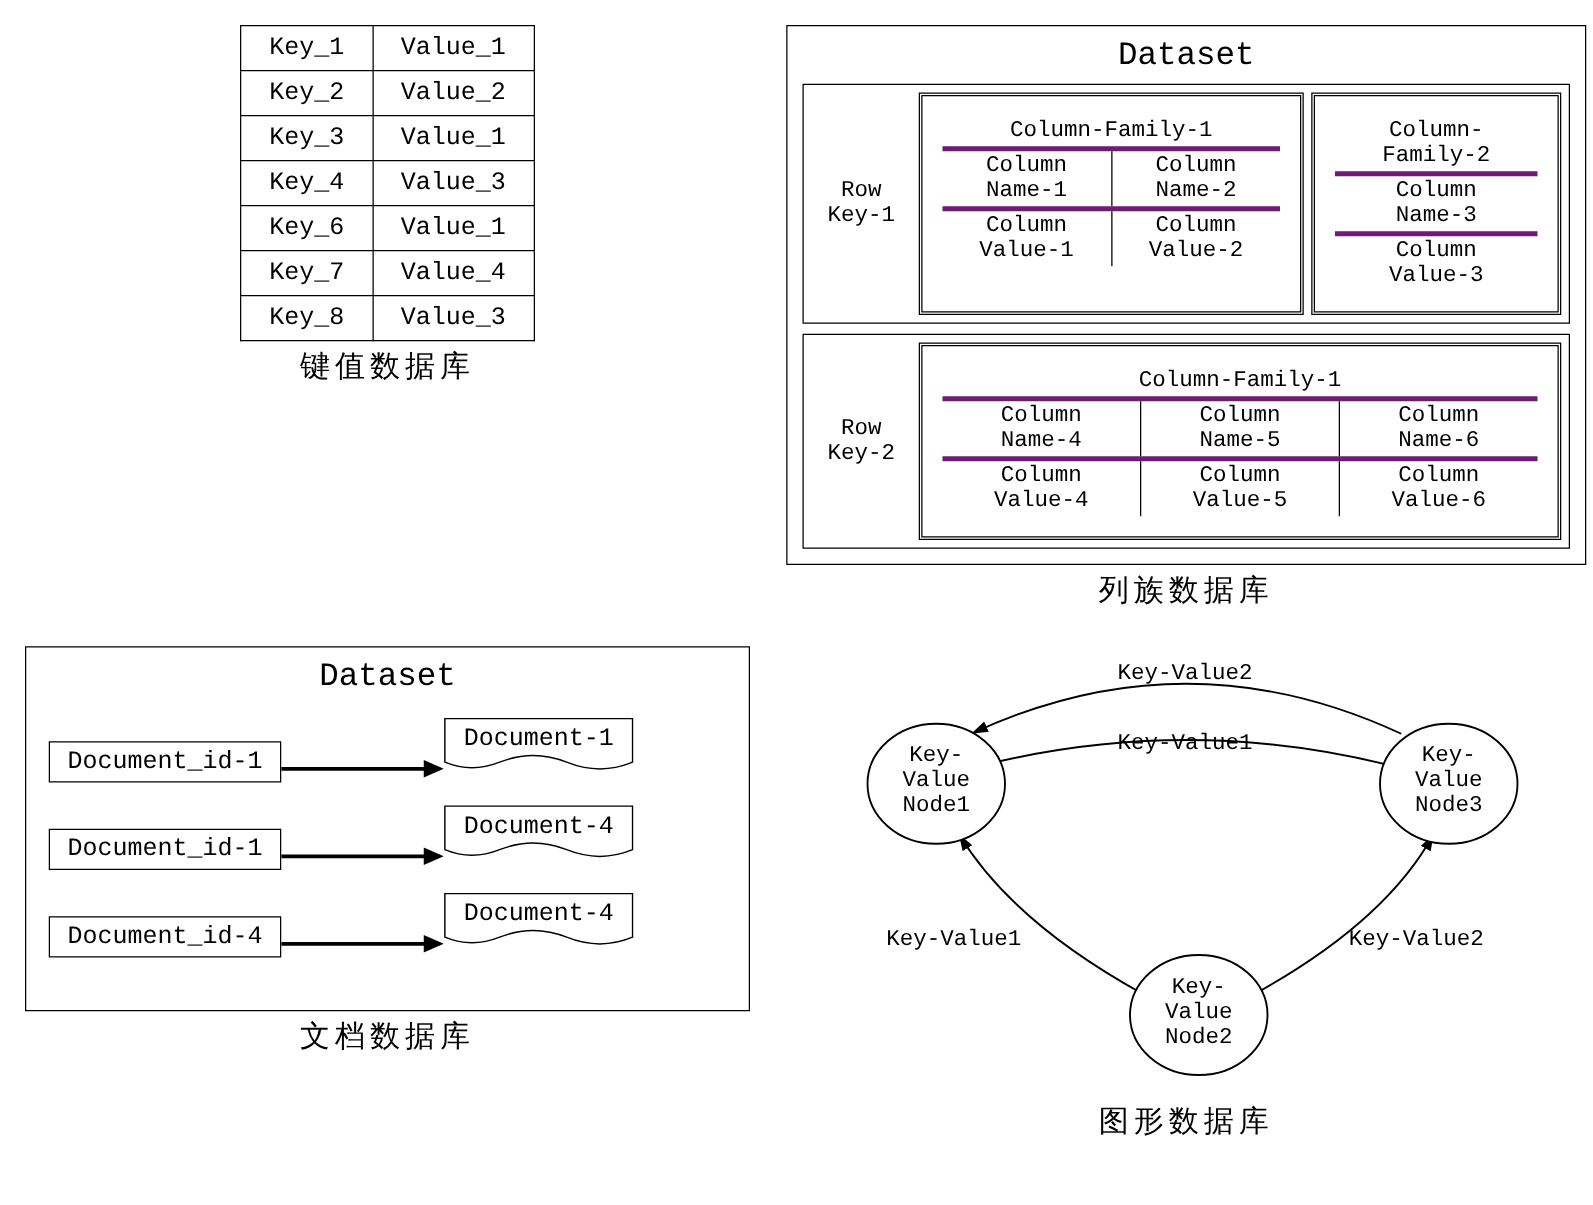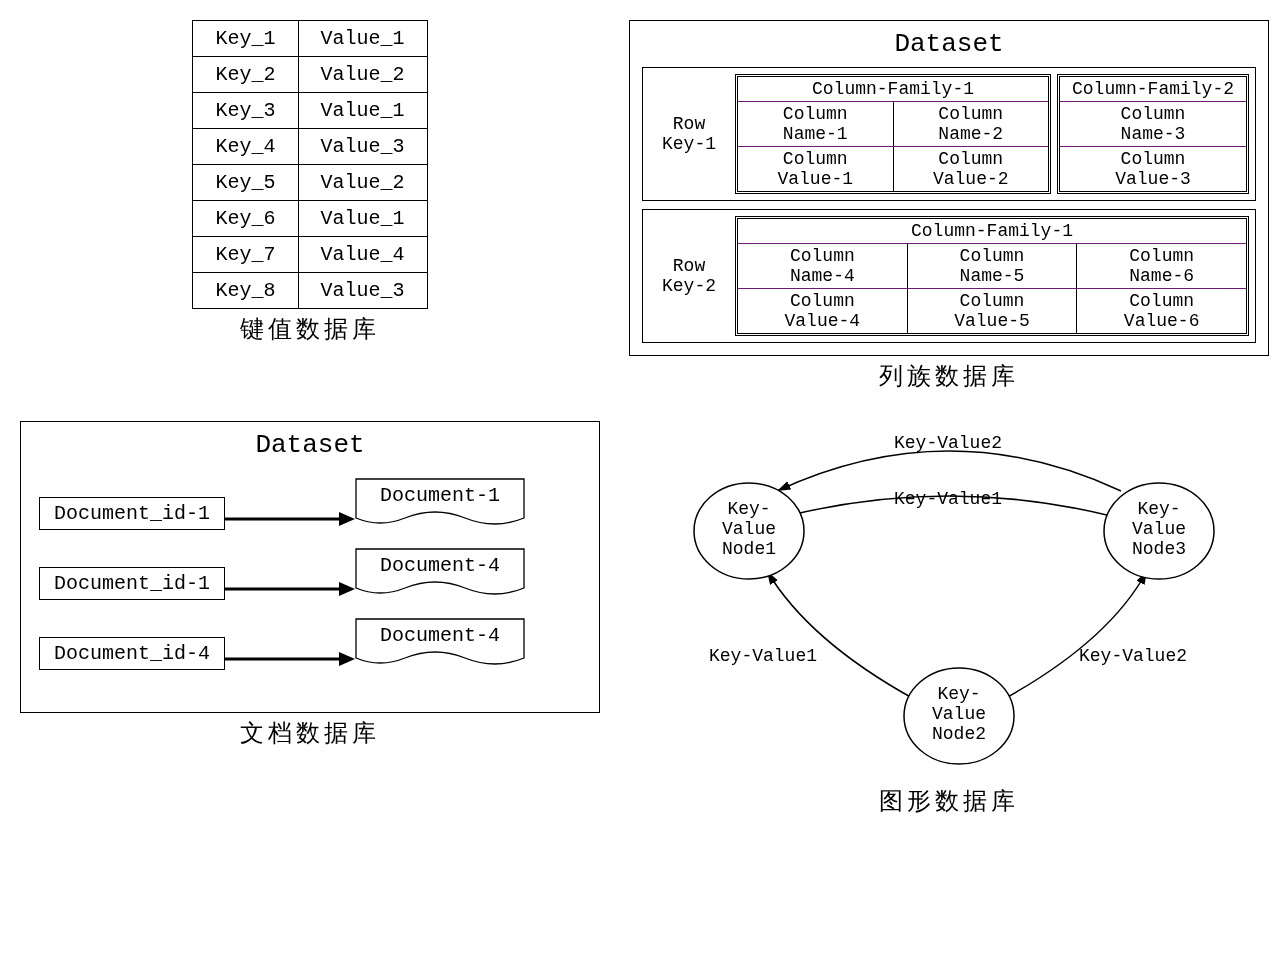--- a/index.html
+++ b/index.html
@@ -73,29 +73,29 @@
     min-width: 80px;
   }
   .cf-families {
     flex: 1;
     display: flex;
     gap: 6px;
   }
   .cf-family {
     flex: 1;
     border: 3px double #000;
-    padding: 0;
+    padding: 16px;
   }
   .cf-famname {
     text-align: center;
     padding: 2px 6px;
   }
   .cf-cols-row {
     display: flex;
-    border-top: 1px solid #701a75;
+    border-top: 4px solid #701a75;
   }
   .cf-cell {
     flex: 1;
     text-align: center;
     border-left: 1px solid #000;
     padding: 2px 8px;
     white-space: pre-line;
   }
   .cf-cell:first-child { border-left: none; }
 
@@ -122,21 +122,21 @@
     border: 1px solid #000;
     padding: 4px 14px;
     white-space: nowrap;
   }
   .doc-arrow {
     width: 130px;
     height: 22px;
   }
   .doc-page-wrap {
     position: relative;
-    width: 170px;
+    width: 152px;
     height: 52px;
   }
   .doc-page-svg { position: absolute; inset:0; }
   .doc-page-label {
     position: absolute;
     inset: 0;
     display: flex;
     align-items: flex-start;
     justify-content: center;
     padding-top: 6px;
@@ -167,24 +167,20 @@
             <td>Key_2</td>
             <td>Value_2</td>
           </tr>
         <tr>
             <td>Key_3</td>
             <td>Value_1</td>
           </tr>
         <tr>
             <td>Key_4</td>
             <td>Value_3</td>
-          </tr>
-        <tr>
-            <td>Key_5</td>
-            <td>Value_2</td>
           </tr>
         <tr>
             <td>Key_6</td>
             <td>Value_1</td>
           </tr>
         <tr>
             <td>Key_7</td>
             <td>Value_4</td>
           </tr>
         <tr>

